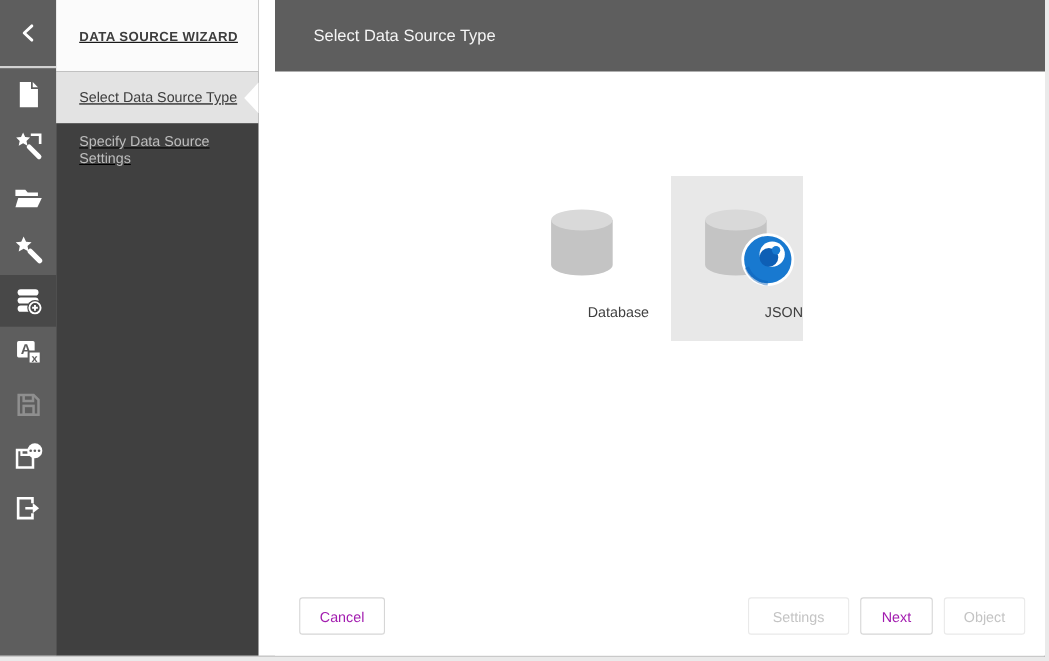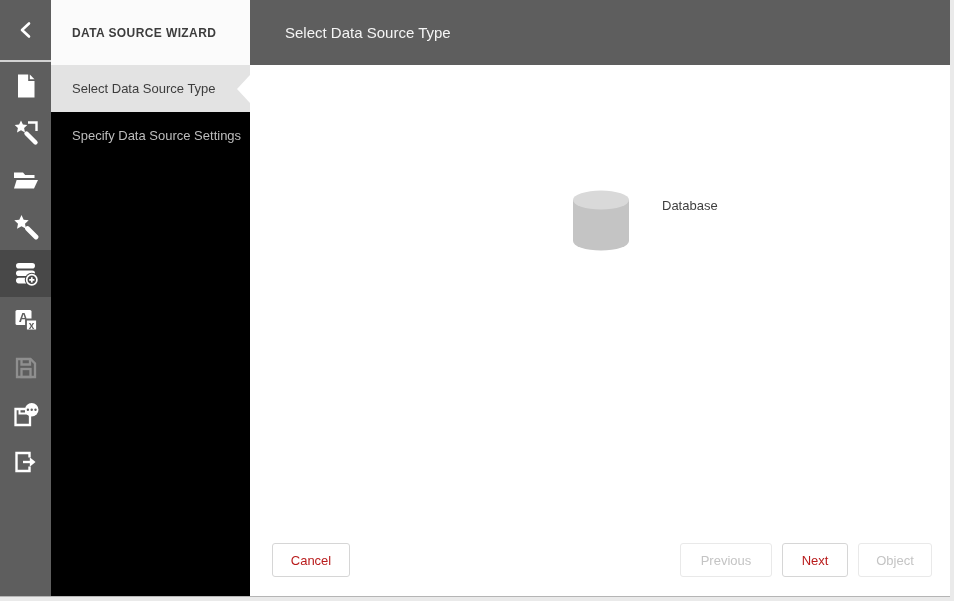--- a/index.html
+++ b/index.html
@@ -31,22 +31,23 @@
   }
   .rail-item {
     width:51px; height:47px;
     display:flex; align-items:center; justify-content:center;
     cursor:pointer;
   }
   .rail-item.selected { background:#484848; }
 
   
   .panel {
-    position:absolute; top:0; left:51px; width:199px; height:100%;
-    background:#000000;
+    position:absolute; top:0; left:51px; width:184px; height:100%;
+    background:#404040;
+    text-decoration:underline;
   }
   .panel-header {
     height:65px; background:#fbfbfb;
     display:flex; align-items:center;
     padding-left:21px;
     font-size:12px; font-weight:bold; letter-spacing:.4px; color:#3d3d3d;
   }
   .step {
     position:relative; height:47px;
     display:flex; align-items:center;
@@ -74,33 +75,33 @@
     display:flex; align-items:center;
     padding-left:35px;
     font-size:15px; color:#f5f5f5;
   }
   .tiles {
     position:absolute; top:160px; left:0; width:100%;
     display:flex; justify-content:center; gap:20px;
   }
   .tile {
     width:120px; height:150px;
-    display:flex; align-items:flex-start;
+    display:flex; flex-direction:column; align-items:flex-end;
     padding-top:28px;
     cursor:pointer;
   }
   .tile.selected { background:#e8e8e8; }
   .tile-label { margin-top:10px; font-size:13px; color:#3f3f3f; }
 
   
   .btn {
     height:34px; background:#fff;
     border:1px solid #d6d6d6; border-radius:3px;
     font-family:"Liberation Sans", sans-serif;
-    font-size:13px; color:#b91c1c;
+    font-size:13px; color:#a21caf;
     cursor:pointer; text-align:center;
   }
   .btn:disabled, .btn.disabled { color:#c4c4c4; border-color:#e9e9e9; cursor:default; }
   .btn-cancel { position:absolute; left:22px; bottom:19px; min-width:78px; }
   .footer-right {
     position:absolute; right:18px; bottom:19px;
     display:flex; gap:10px;
   }
   .btn-previous { min-width:92px; }
   .btn-next { min-width:66px; }
@@ -235,25 +236,40 @@
       <div class="tile">
         <span>
           <svg width="122" height="78" viewBox="0 0 122 78">
             <path d="M33 12 v41 a28 9.5 0 0 0 56 0 V12" fill="#c4c4c4"></path>
             <ellipse cx="61" cy="12" rx="28" ry="9.5" fill="#d9d9d9"></ellipse>
           </svg>
         </span>
         <span class="tile-label">Database</span>
       </div>
 
+      <div class="tile selected">
+        <span>
+          <svg width="122" height="78" viewBox="0 0 122 78">
+            <path d="M33 12 v41 a28 9.5 0 0 0 56 0 V12" fill="#c4c4c4"></path>
+            <ellipse cx="61" cy="12" rx="28" ry="9.5" fill="#d9d9d9"></ellipse>
+            <circle cx="90" cy="48" r="24" fill="#fff"></circle>
+            <circle cx="90" cy="48" r="21.5" fill="#1879d0"></circle>
+            <circle cx="94" cy="43" r="11.5" fill="#fff"></circle>
+            <circle cx="91" cy="46" r="8.5" fill="#0e5fb5"></circle>
+            <circle cx="97.5" cy="39.5" r="3.8" fill="#1879d0"></circle>
+            <path d="M71 55 A21.5 21.5 0 0 0 90 69.5" fill="none" stroke="#0e5fb5" stroke-width="4" opacity="0.45"></path>
+          </svg>
+        </span>
+        <span class="tile-label">JSON</span>
+      </div>
 
 
     </div>
 
     <button class="btn btn-cancel">Cancel</button>
     <div class="footer-right">
-      <button class="btn btn-previous disabled" disabled="">Previous</button>
+      <button class="btn btn-previous disabled" disabled="">Settings</button>
       <button class="btn btn-next">Next</button>
       <button class="btn btn-finish disabled" disabled="">Object</button>
     </div>
   </div>
 
 </div>
 
 </body></html>

